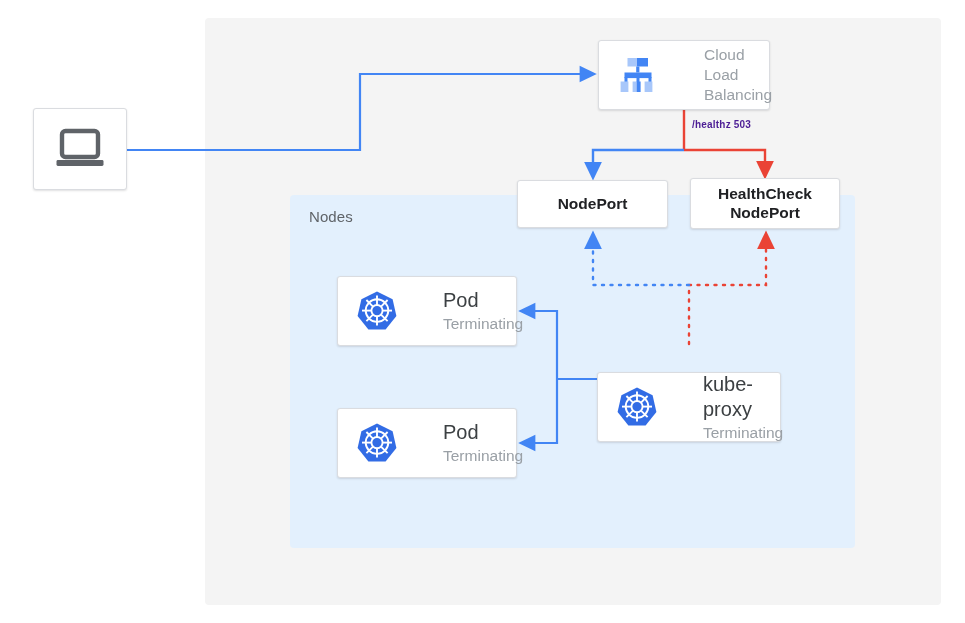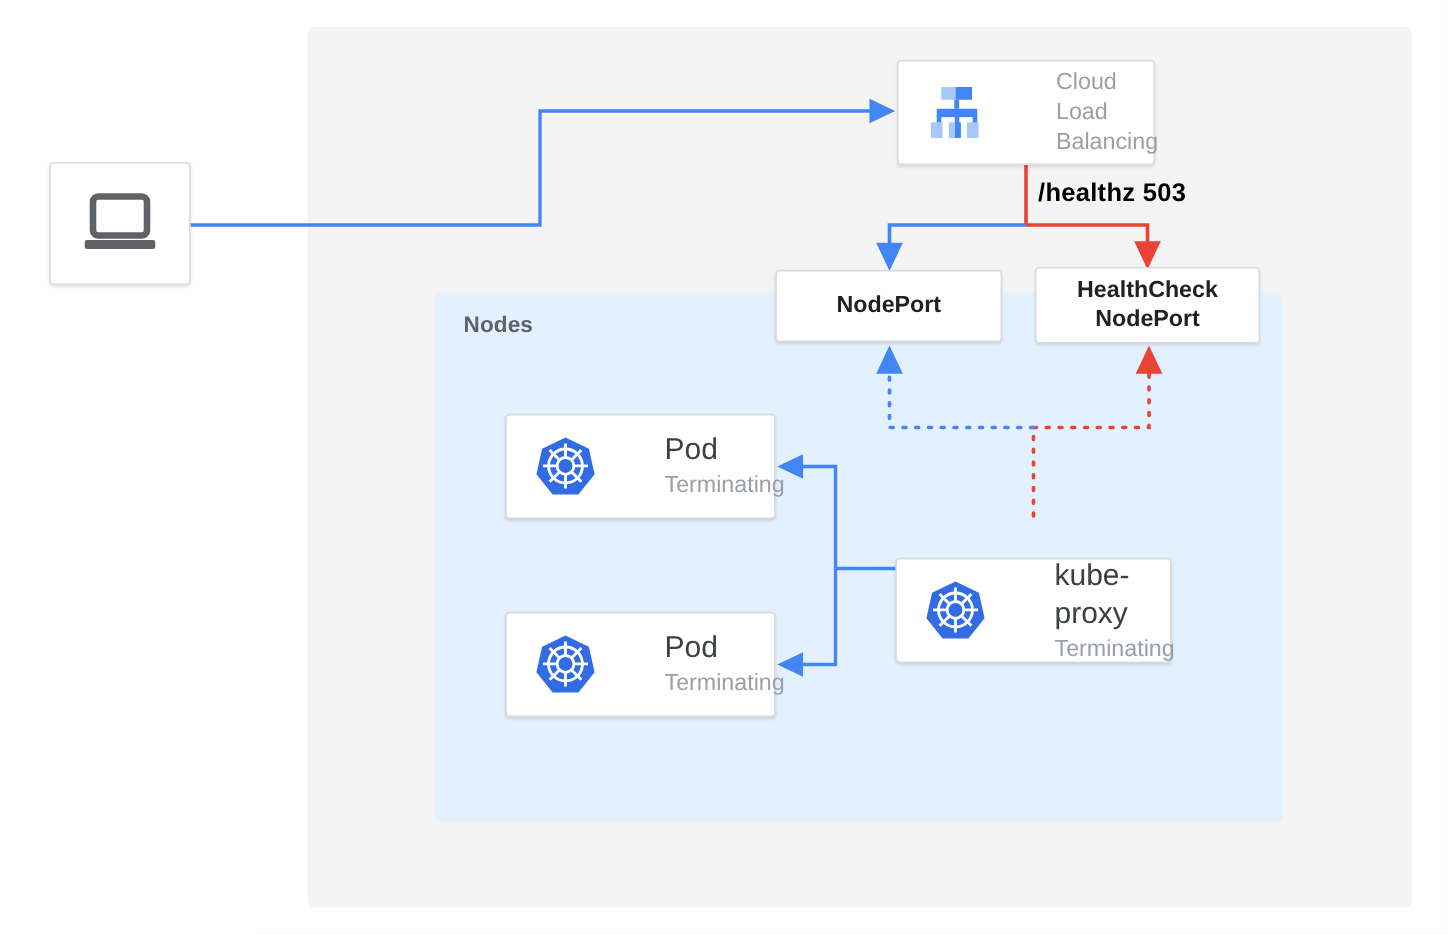--- a/index.html
+++ b/index.html
@@ -36,21 +36,20 @@
     background: #e3f0fd;
     border-radius: 4px;
   }
   .panel-label {
     position: absolute;
     left: 309px;
     top: 208px;
     font-size: 15px;
     color: #5f6368;
     letter-spacing: .1px;
-    font-weight: bold;
   }
   
   .card {
     position: absolute;
     background: #ffffff;
     border: 1px solid #dadce0;
     border-radius: 3px;
     box-sizing: border-box;
     box-shadow: 0 1px 2px rgba(60,64,67,.16);
     display: flex;
@@ -114,23 +113,23 @@
     display: flex;
     align-items: center;
     justify-content: center;
     flex: none;
   }
   
   #healthz-label {
     position: absolute;
     left: 692px;
     top: 119px;
-    font-size: 17px;
+    font-size: 10px;
     font-weight: bold;
-    color: #000000;
+    color: #4c1d95;
     letter-spacing: .2px;
   }
   
   #wires {
     position: absolute;
     left: 0; top: 0;
     width: 965px;
     height: 623px;
     pointer-events: none;
   }

